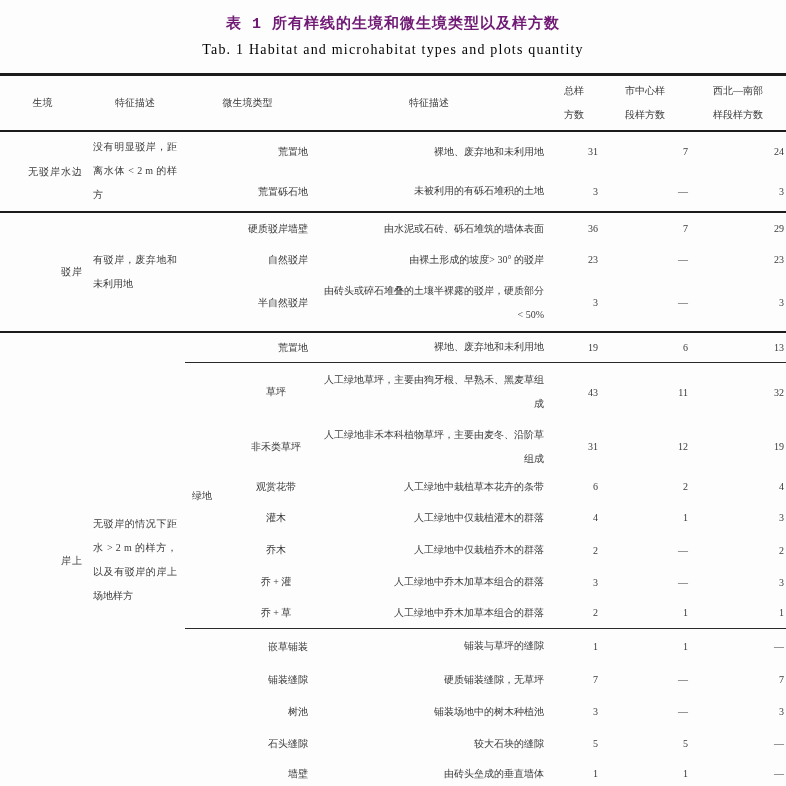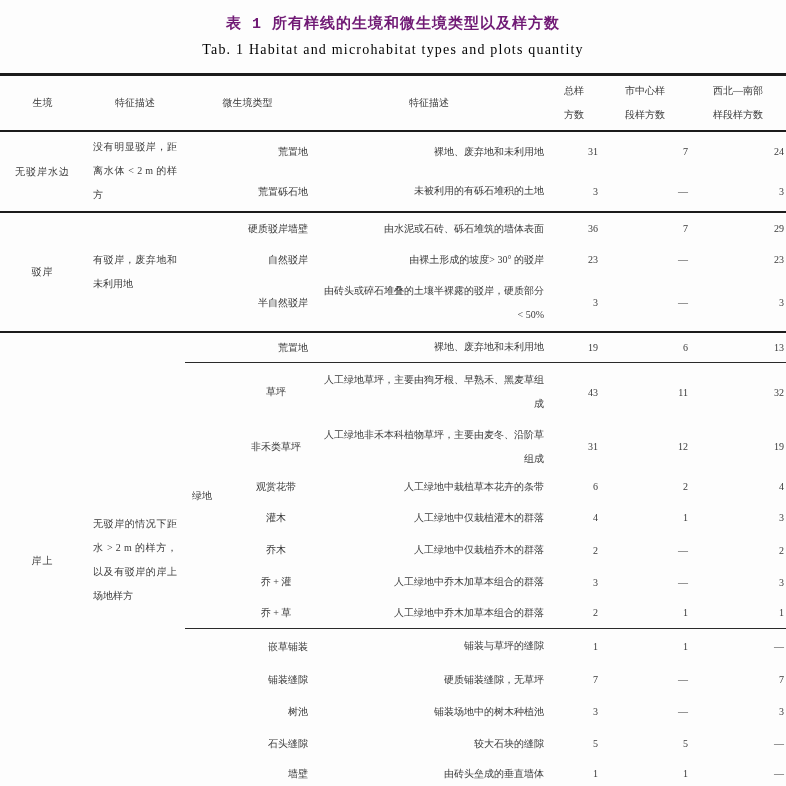--- a/index.html
+++ b/index.html
@@ -28,21 +28,21 @@
     font-size:10px;color:#3a3a3a;
   }
   thead tr{height:56px;}
   th{
     font-weight:normal;vertical-align:middle;text-align:center;
     border-bottom:2.5px solid #1c1c1c;padding:0;
   }
   th.two-line{white-space:pre-line;line-height:24px;margin-top:33px;}
   td{vertical-align:middle;padding:0 2px;line-height:1.5;}
 
-  .c-habitat{text-align:center;letter-spacing:1px;}
+  .c-habitat{text-align:right;letter-spacing:1px;}
   .c-desc1{
     text-align:justify;text-align-last:left;
     padding-left:8px;padding-right:8px;line-height:24px;
   }
   .c-type{text-align:right;padding-left:5px;}
   .c-group{text-align:left;padding-left:7px;}
   .c-subtype{text-align:center;padding-left:9px;line-height:22px;}
   .c-desc2{text-align:right;padding-left:7px;padding-right:4px;line-height:24px;}
   .c-num{text-align:right;}
 

